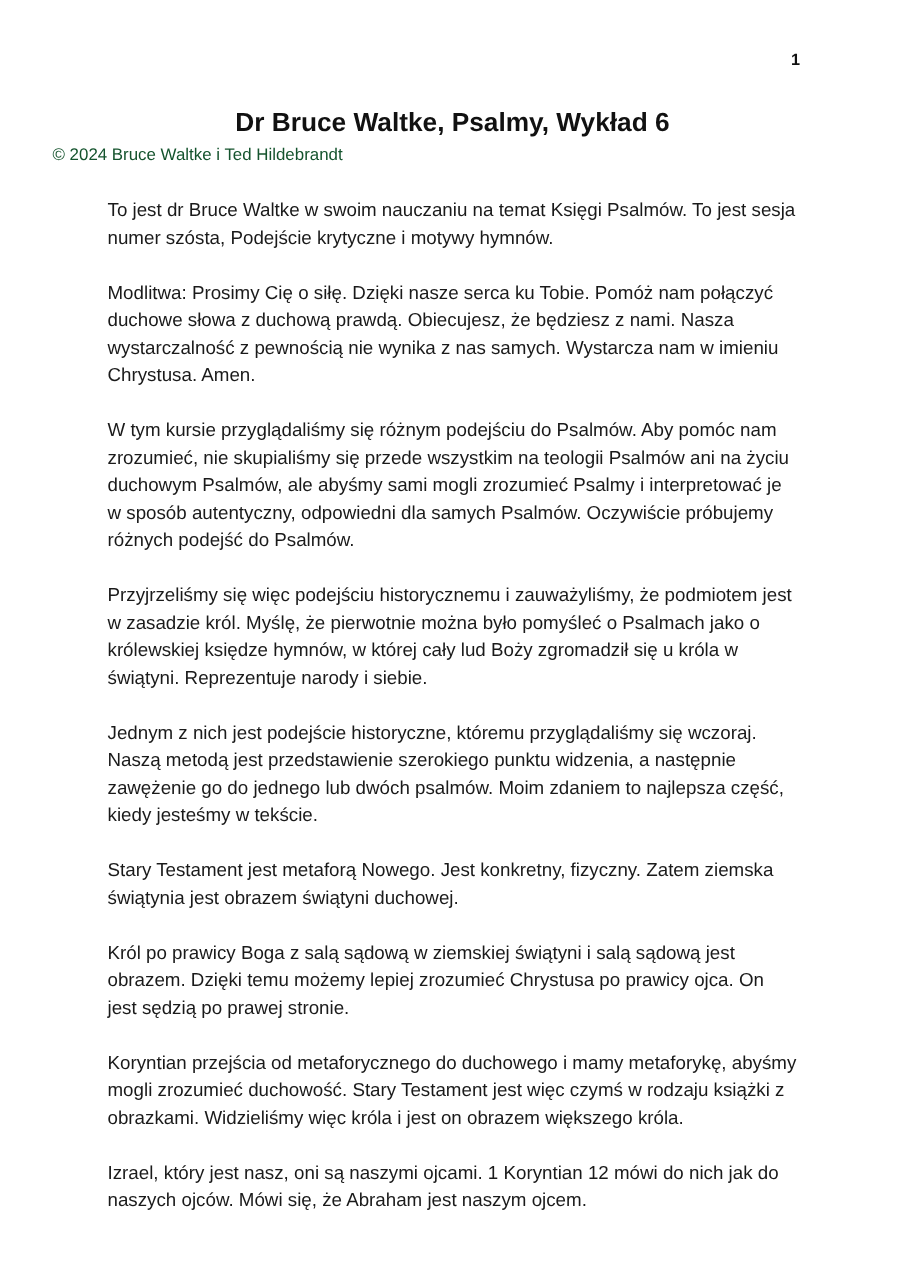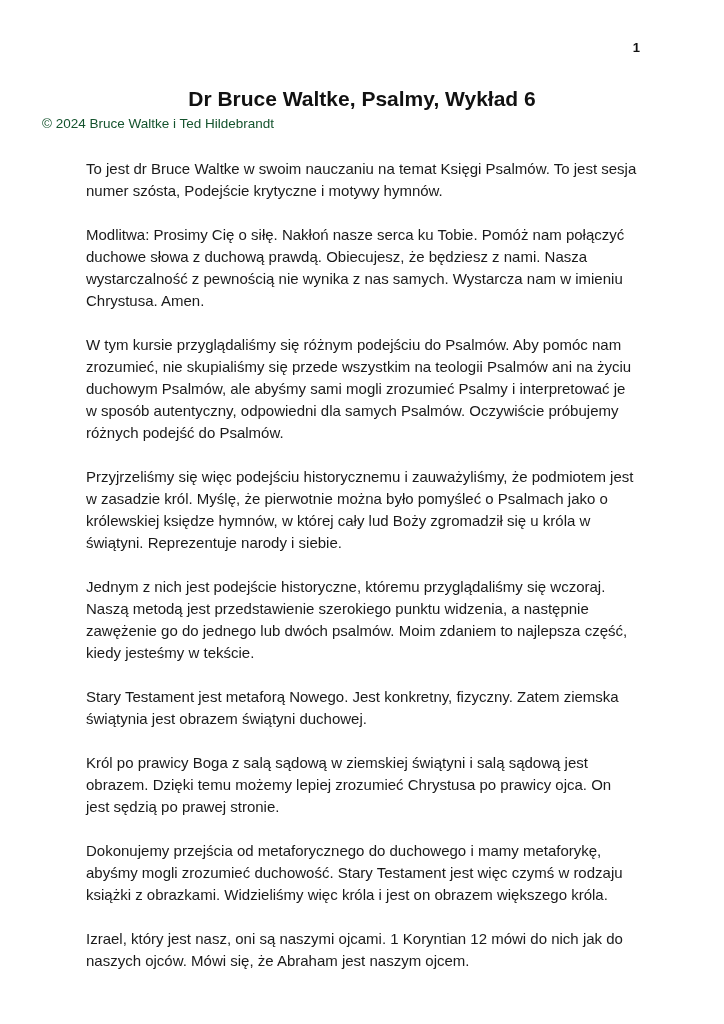--- a/index.html
+++ b/index.html
@@ -57,22 +57,22 @@
 
 <div class="page">
   <div class="page-number">1</div>
 
   <h1 class="doc-title">Dr Bruce Waltke, Psalmy, Wykład 6</h1>
 
   <div class="copyright">© 2024 Bruce Waltke i Ted Hildebrandt</div>
 
   <div class="body-text">
     <p>To jest dr Bruce Waltke w swoim nauczaniu na temat Księgi Psalmów. To jest sesja numer szósta, Podejście krytyczne i motywy hymnów.</p>
-    <p>Modlitwa: Prosimy Cię o siłę. Nakłoń nasze serca ku Tobie. Pomóż nam połączyć duchowe słowa z duchową prawdą. Obiecujesz, że będziesz z nami. Nasza wystarczalność z pewnością nie wynika z nas samych. Wystarcza nam w imieniu Chrystusa. Amen.</p>
+    <p>Modlitwa: Prosimy Cię o siłę. Dzięki nasze serca ku Tobie. Pomóż nam połączyć duchowe słowa z duchową prawdą. Obiecujesz, że będziesz z nami. Nasza wystarczalność z pewnością nie wynika z nas samych. Wystarcza nam w imieniu Chrystusa. Amen.</p>
     <p>W tym kursie przyglądaliśmy się różnym podejściu do Psalmów. Aby pomóc nam zrozumieć, nie skupialiśmy się przede wszystkim na teologii Psalmów ani na życiu duchowym Psalmów, ale abyśmy sami mogli zrozumieć Psalmy i interpretować je w sposób autentyczny, odpowiedni dla samych Psalmów. Oczywiście próbujemy różnych podejść do Psalmów.</p>
     <p>Przyjrzeliśmy się więc podejściu historycznemu i zauważyliśmy, że podmiotem jest w zasadzie król. Myślę, że pierwotnie można było pomyśleć o Psalmach jako o królewskiej księdze hymnów, w której cały lud Boży zgromadził się u króla w świątyni. Reprezentuje narody i siebie.</p>
     <p>Jednym z nich jest podejście historyczne, któremu przyglądaliśmy się wczoraj. Naszą metodą jest przedstawienie szerokiego punktu widzenia, a następnie zawężenie go do jednego lub dwóch psalmów. Moim zdaniem to najlepsza część, kiedy jesteśmy w tekście.</p>
     <p>Stary Testament jest metaforą Nowego. Jest konkretny, fizyczny. Zatem ziemska świątynia jest obrazem świątyni duchowej.</p>
     <p>Król po prawicy Boga z salą sądową w ziemskiej świątyni i salą sądową jest obrazem. Dzięki temu możemy lepiej zrozumieć Chrystusa po prawicy ojca. On jest sędzią po prawej stronie.</p>
-    <p>Dokonujemy przejścia od metaforycznego do duchowego i mamy metaforykę, abyśmy mogli zrozumieć duchowość. Stary Testament jest więc czymś w rodzaju książki z obrazkami. Widzieliśmy więc króla i jest on obrazem większego króla.</p>
+    <p>Koryntian przejścia od metaforycznego do duchowego i mamy metaforykę, abyśmy mogli zrozumieć duchowość. Stary Testament jest więc czymś w rodzaju książki z obrazkami. Widzieliśmy więc króla i jest on obrazem większego króla.</p>
     <p>Izrael, który jest nasz, oni są naszymi ojcami. 1 Koryntian 12 mówi do nich jak do naszych ojców. Mówi się, że Abraham jest naszym ojcem.</p>
   </div>
 </div>
 
 </body></html>

